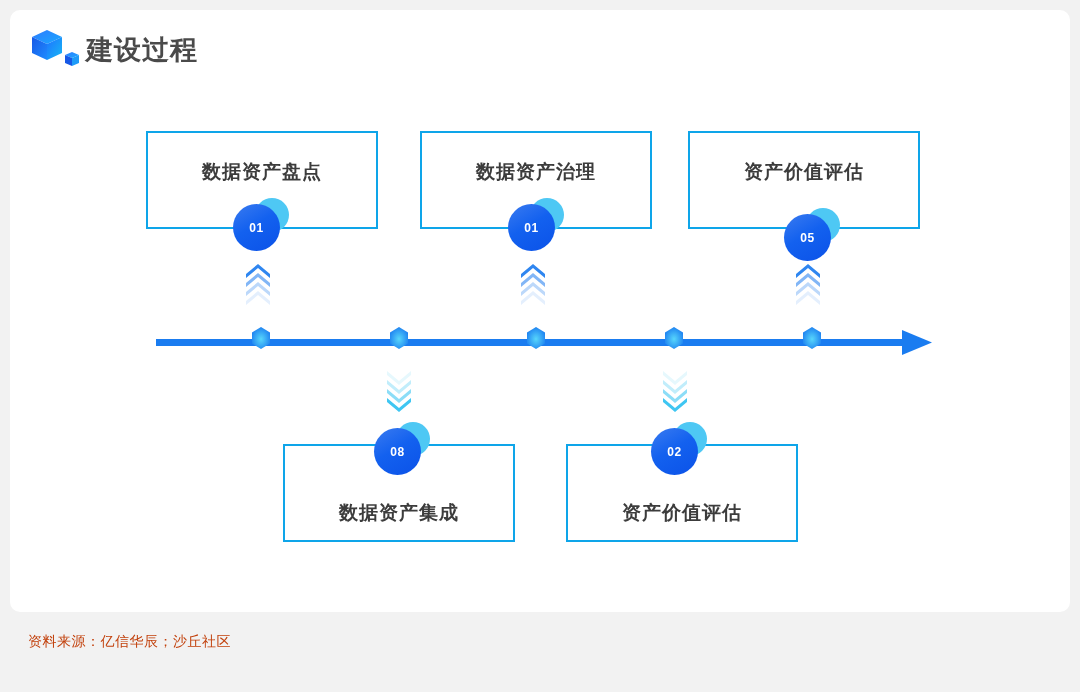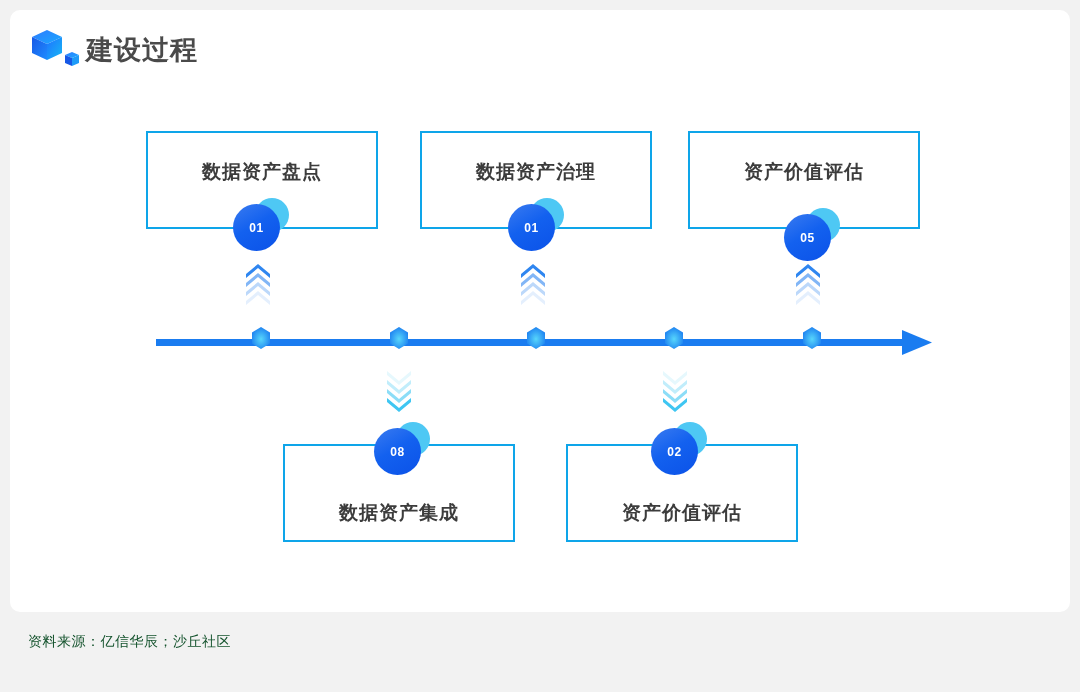--- a/index.html
+++ b/index.html
@@ -147,21 +147,21 @@
     top: 326px;
   }
   .hexmark svg { display: block; }
 
   
   .footer {
     position: absolute;
     left: 28px;
     top: 633px;
     font-size: 14px;
-    color: #14532d;
+    color: #c2410c;
     letter-spacing: 0.5px;
     white-space: nowrap;
   }
 </style>
 </head>
 <body>
 
 <div class="page">
 
   <div class="card"></div>

